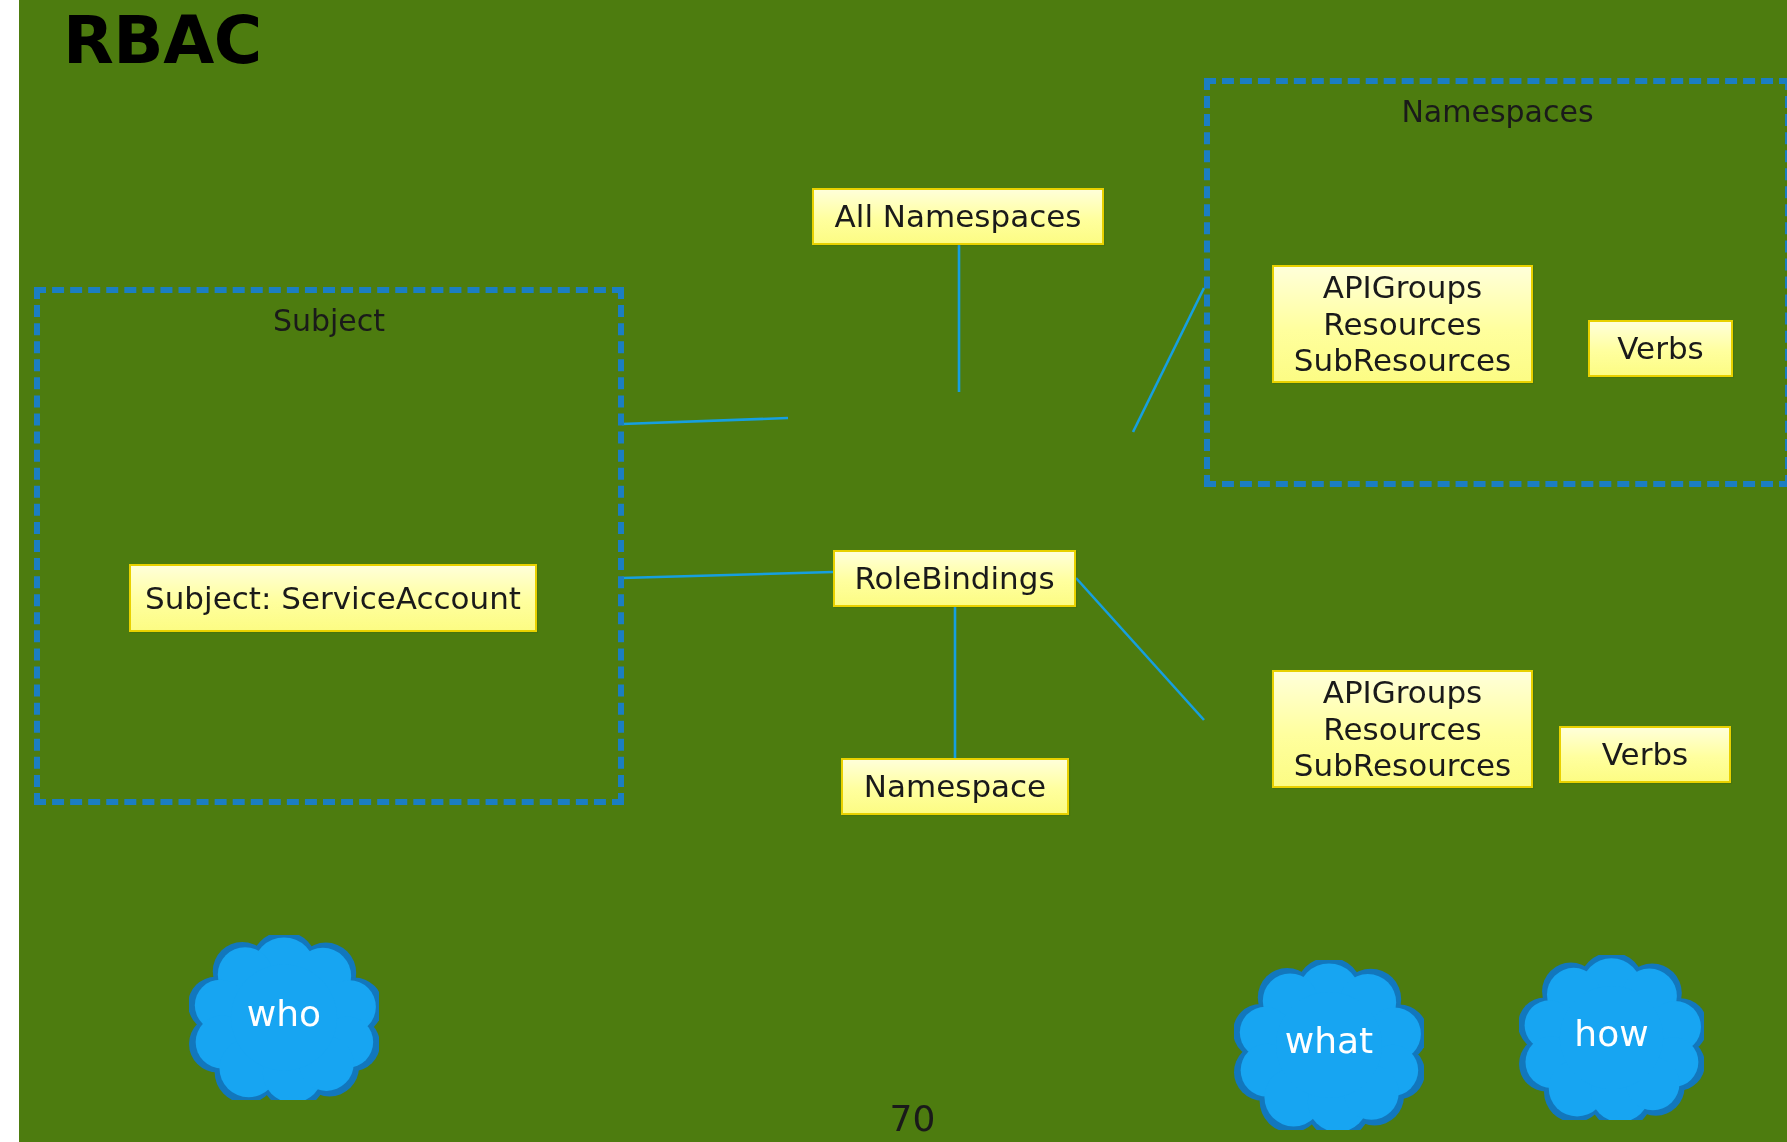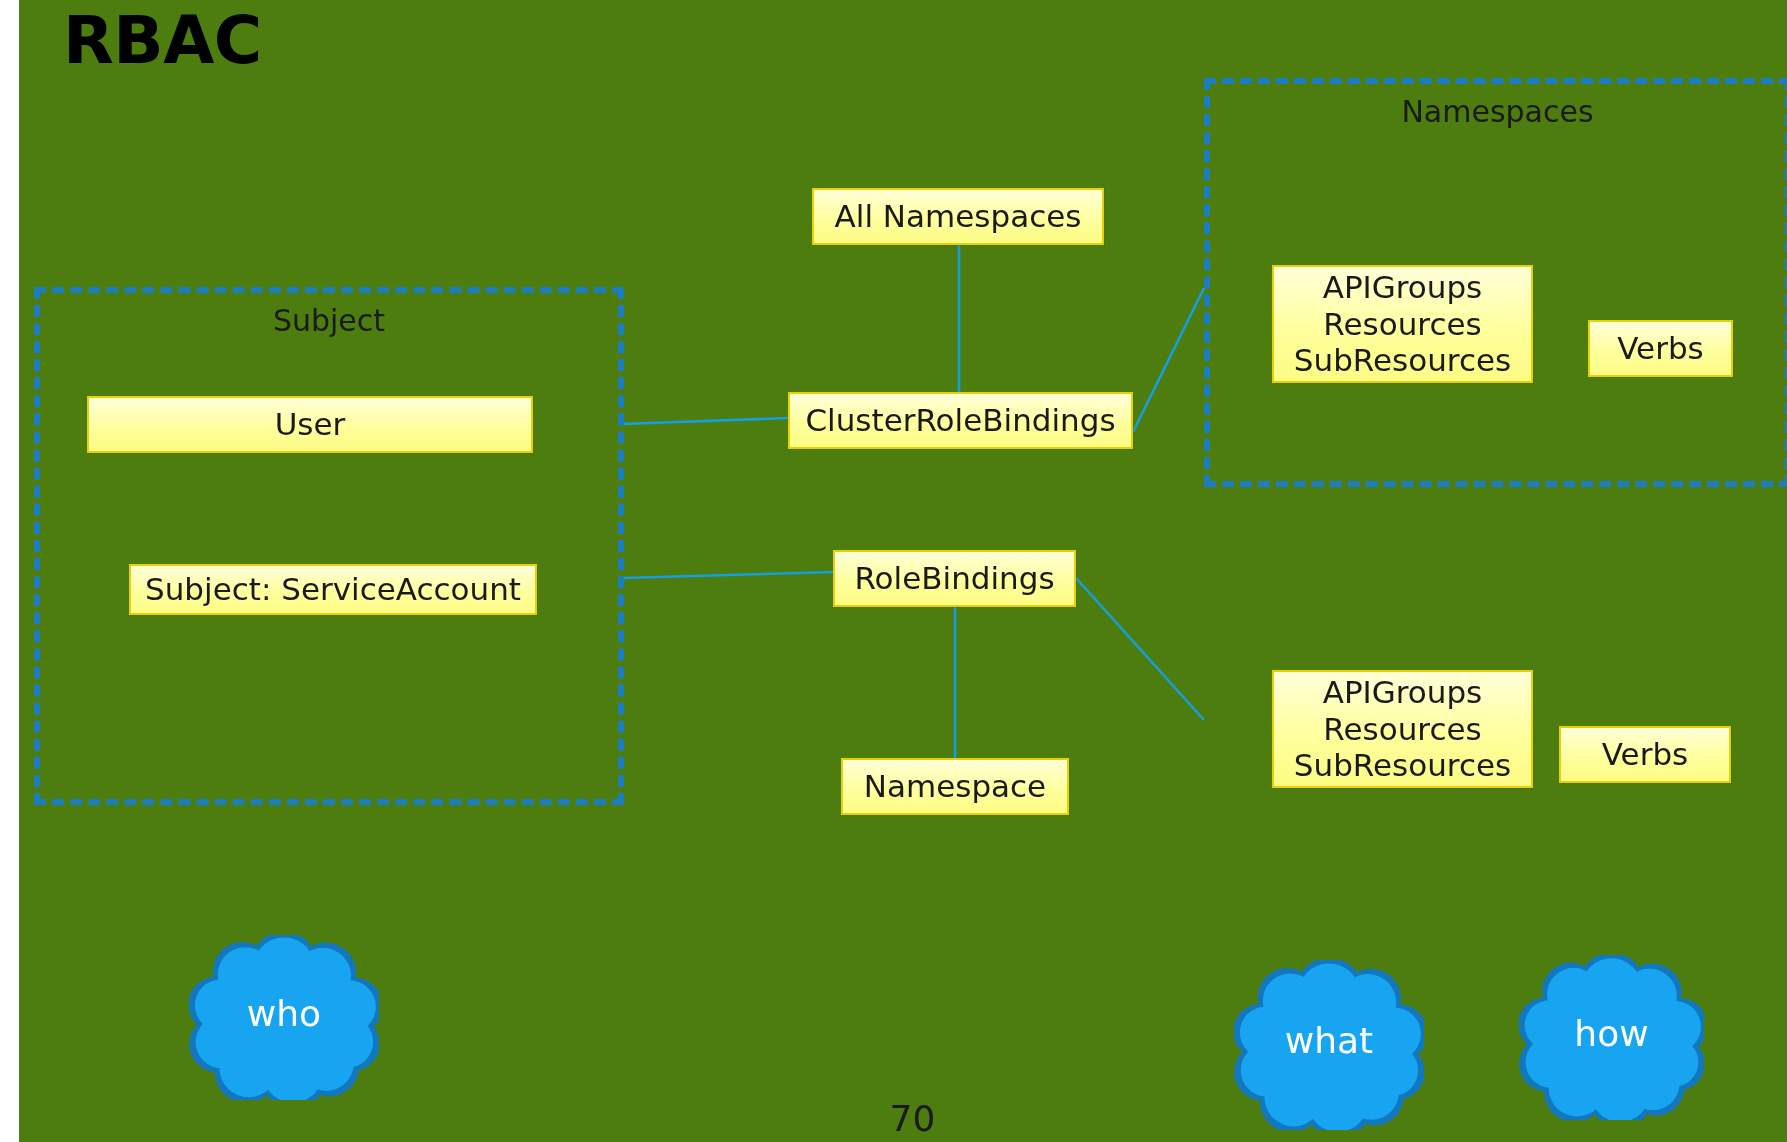--- a/index.html
+++ b/index.html
@@ -119,24 +119,22 @@
       <line x1="1057" y1="578" x2="1185" y2="720" stroke="#169fe0" stroke-width="2.6"></line>
     </svg>
 
   <div class="group-box" id="grp-0" style="left: 15px; top: 287px; width: 590px; height: 518px; border-color: rgb(27, 126, 194);">
     <span class="group-label">Subject</span>
   </div>
   <div class="group-box" id="grp-1" style="left: 1185px; top: 78px; width: 587px; height: 409px; border-color: rgb(27, 126, 194);">
     <span class="group-label">Namespaces</span>
   </div>
 
-  <div class="node" id="nd-0" style="left: 68px; top: 396px; width: 446px; height: 57px;">User</div>
-  <div class="node" id="nd-1" style="left: 110px; top: 564px; width: 408px; height: 51px;">Subject: ServiceAccount</div>
+  <div class="node" id="nd-1" style="left: 110px; top: 564px; width: 408px; height: 68px;">Subject: ServiceAccount</div>
   <div class="node" id="nd-2" style="left: 793px; top: 188px; width: 292px; height: 57px;">All Namespaces</div>
-  <div class="node" id="nd-3" style="left: 769px; top: 392px; width: 345px; height: 57px;">ClusterRoleBindings</div>
   <div class="node" id="nd-4" style="left: 814px; top: 550px; width: 243px; height: 57px;">RoleBindings</div>
   <div class="node" id="nd-5" style="left: 822px; top: 758px; width: 228px; height: 57px;">Namespace</div>
   <div class="node" id="nd-6" style="left: 1253px; top: 265px; width: 261px; height: 118px;">APIGroups
 Resources
 SubResources</div>
   <div class="node" id="nd-7" style="left: 1569px; top: 320px; width: 145px; height: 57px;">Verbs</div>
   <div class="node" id="nd-8" style="left: 1253px; top: 670px; width: 261px; height: 118px;">APIGroups
 Resources
 SubResources</div>
   <div class="node" id="nd-9" style="left: 1540px; top: 726px; width: 172px; height: 57px;">Verbs</div>

